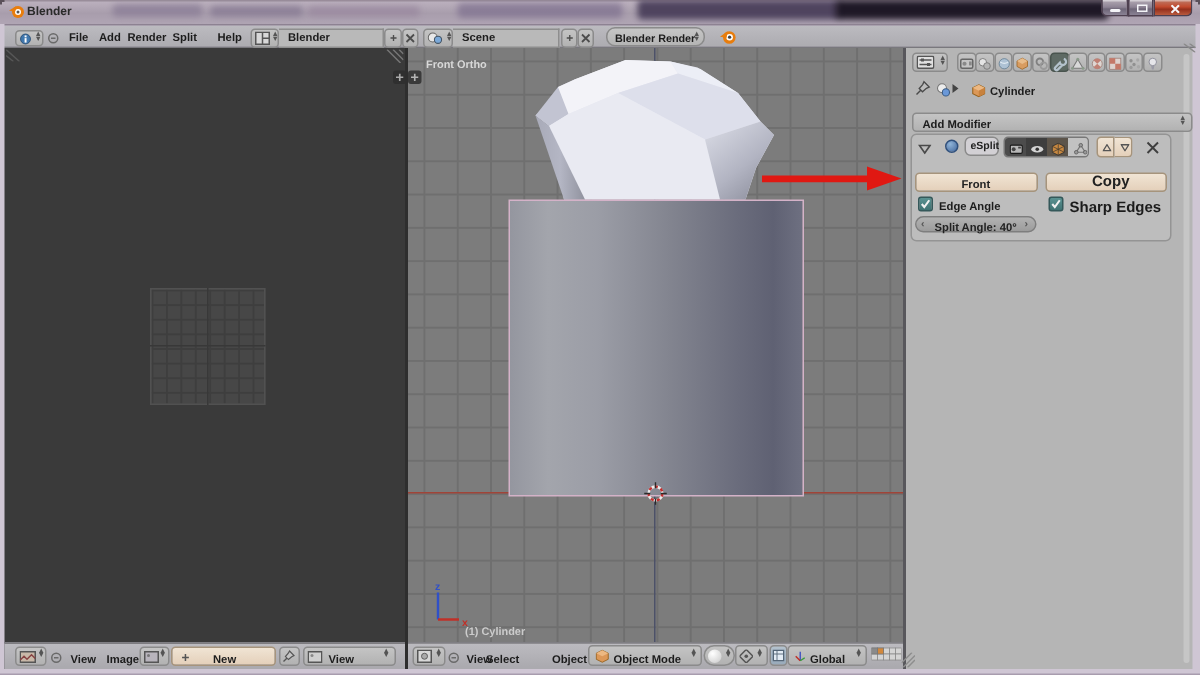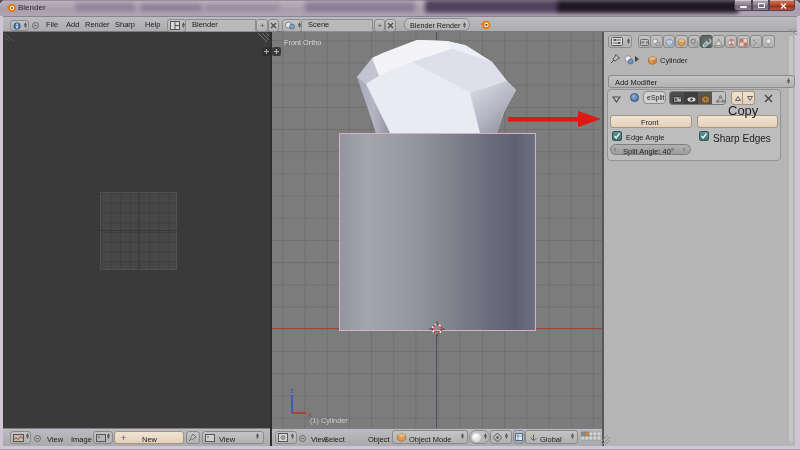--- a/index.html
+++ b/index.html
@@ -22,21 +22,21 @@
 
 #imged { left:3px; top:32px; width:267px; height:414px; background:#3a3a3a; }
 #vp { left:272px; top:32px; width:330px; height:414px; background:#7c7c7c; }
 #vpsep1 { left:270px; top:32px; width:2px; height:414px; background:#2e2e2e; }
 #vpsep2 { left:602px; top:32px; width:2px; height:414px; background:#58575c; }
 #props { left:604px; top:32px; width:191px; height:414px; background:#b5b5b5; }
 .footer { position:absolute; left:0; bottom:0; width:100%; height:18px;
   background:linear-gradient(180deg,#bcbbc0 0%,#abaaaf 90%); border-top:1px solid #807f84;text-align:right; }
 .ftext { position:absolute; font-size:7.5px; color:#1c1c1c; top:6px; }
 .arrows { position:absolute; font-size:5px; color:#555; line-height:3px; }
-#blurwrap { position:absolute; left:0; top:0; width:756px; height:450px; filter:blur(0.45px); }
+#blurwrap { position:absolute; left:0; top:0; width:756px; height:450px; filter:blur(0.45px);font-weight:bold; }
 .tab { top:3px; width:12.5px; height:13px; }
 .tabi { top:5.5px; width:8.5px; height:8.5px; }
 svg.tabi { overflow:visible; }
 </style>
 </head>
 <body>
 <div id="blurwrap">
 
 <div class="abs" id="titlebar">
   <div class="abs" style="left:0;top:0;width:800px;height:1px;background:#8a7e8a;opacity:.7"></div>
@@ -75,21 +75,21 @@
   <circle cx="4" cy="4" r="3.3" fill="#4178ae" stroke="#2a4e74" stroke-width=".6"></circle>
       <rect x="3.4" y="1.6" width="1.3" height="1.3" fill="#fff"></rect>
       <rect x="3.4" y="3.4" width="1.3" height="3" fill="#fff"></rect>
 </svg>
 <div class="arrows" style="left:23px;top:22px;">▲<br>▼</div>
 <div class="abs" style="left:32px;top:22px;width:7px;height:7px;border:1px solid #6a6a6a;border-radius:50%;"></div>
 <div class="abs" style="left:34px;top:25px;width:3px;height:1px;background:#6a6a6a"></div>
 <div class="mtext" style="left:46px">File</div>
 <div class="mtext" style="left:66px">Add</div>
 <div class="mtext" style="left:85px">Render</div>
-<div class="mtext" style="left:115px">Sharp</div>
+<div class="mtext" style="left:115px">Split</div>
 <div class="mtext" style="left:145px">Help</div>
 
 <div class="btn" style="left:167px;top:19px;width:19px;height:13px"></div>
 <svg class="abs" style="left:170px;top:21px" width="10" height="9" viewBox="0 0 10 9">
   <rect x="0.5" y="0.5" width="9" height="8" fill="#d8d8d8" stroke="#555"></rect>
   <path d="M5,0.5 V8.5 M5,4.5 H9.5" stroke="#555" stroke-width="1"></path>
 </svg>
 <div class="arrows" style="left:181px;top:22px;">▲<br>▼</div>
 <div class="abs" style="left:186px;top:19px;width:70px;height:13px;background:#b9b9b9;border:1px solid #8e8e8e;border-left:none"></div>
 <div class="mtext" style="left:192px">Blender</div>
@@ -429,21 +429,21 @@
   <svg class="abs" style="left:143px;top:64px" width="6" height="5" viewBox="0 0 6 5">
         <polygon points="3,4.5 5.5,0.5 0.5,0.5" fill="none" stroke="#555" stroke-width=".9"></polygon>
       </svg>
   <svg class="abs" style="left:160px;top:62px" width="9" height="9" viewBox="0 0 9 9">
     <path d="M1,1 L8,8 M8,1 L1,8" stroke="#3f3f3f" stroke-width="1.3"></path>
   </svg>
 
   <div class="btn peach" style="left:6px;top:83px;width:82px;height:13px"></div>
   <div class="abs" style="left:37px;top:86px;font-size:7.5px;color:#222">Front</div>
   <div class="btn peach" style="left:93px;top:83px;width:81px;height:13px"></div>
-  <div class="abs" style="left:124px;top:71px;font-size:13px;color:#222">Copy</div>
+  <div class="abs" style="left:124px;top:84px;font-size:10px;color:#222">Copy</div>
 
   <div class="abs" style="left:8px;top:99px;width:9.5px;height:9.5px;border-radius:2px;background:linear-gradient(180deg,#5a9292,#3f7272);border:1px solid #35585a"></div>
   <svg class="abs" style="left:9px;top:100px" width="8" height="8" viewBox="0 0 8 8">
         <path d="M1.5,4 L3.2,6 L6.5,1.5" stroke="#f0f0f0" stroke-width="1.4" fill="none"></path>
       </svg>
   <div class="abs" style="left:22px;top:101px;font-size:7.5px;color:#1c1c1c">Edge Angle</div>
   <div class="abs" style="left:95px;top:99px;width:9.5px;height:9.5px;border-radius:2px;background:linear-gradient(180deg,#5a9292,#3f7272);border:1px solid #35585a"></div>
   <svg class="abs" style="left:96px;top:100px" width="8" height="8" viewBox="0 0 8 8">
         <path d="M1.5,4 L3.2,6 L6.5,1.5" stroke="#f0f0f0" stroke-width="1.4" fill="none"></path>
       </svg>

